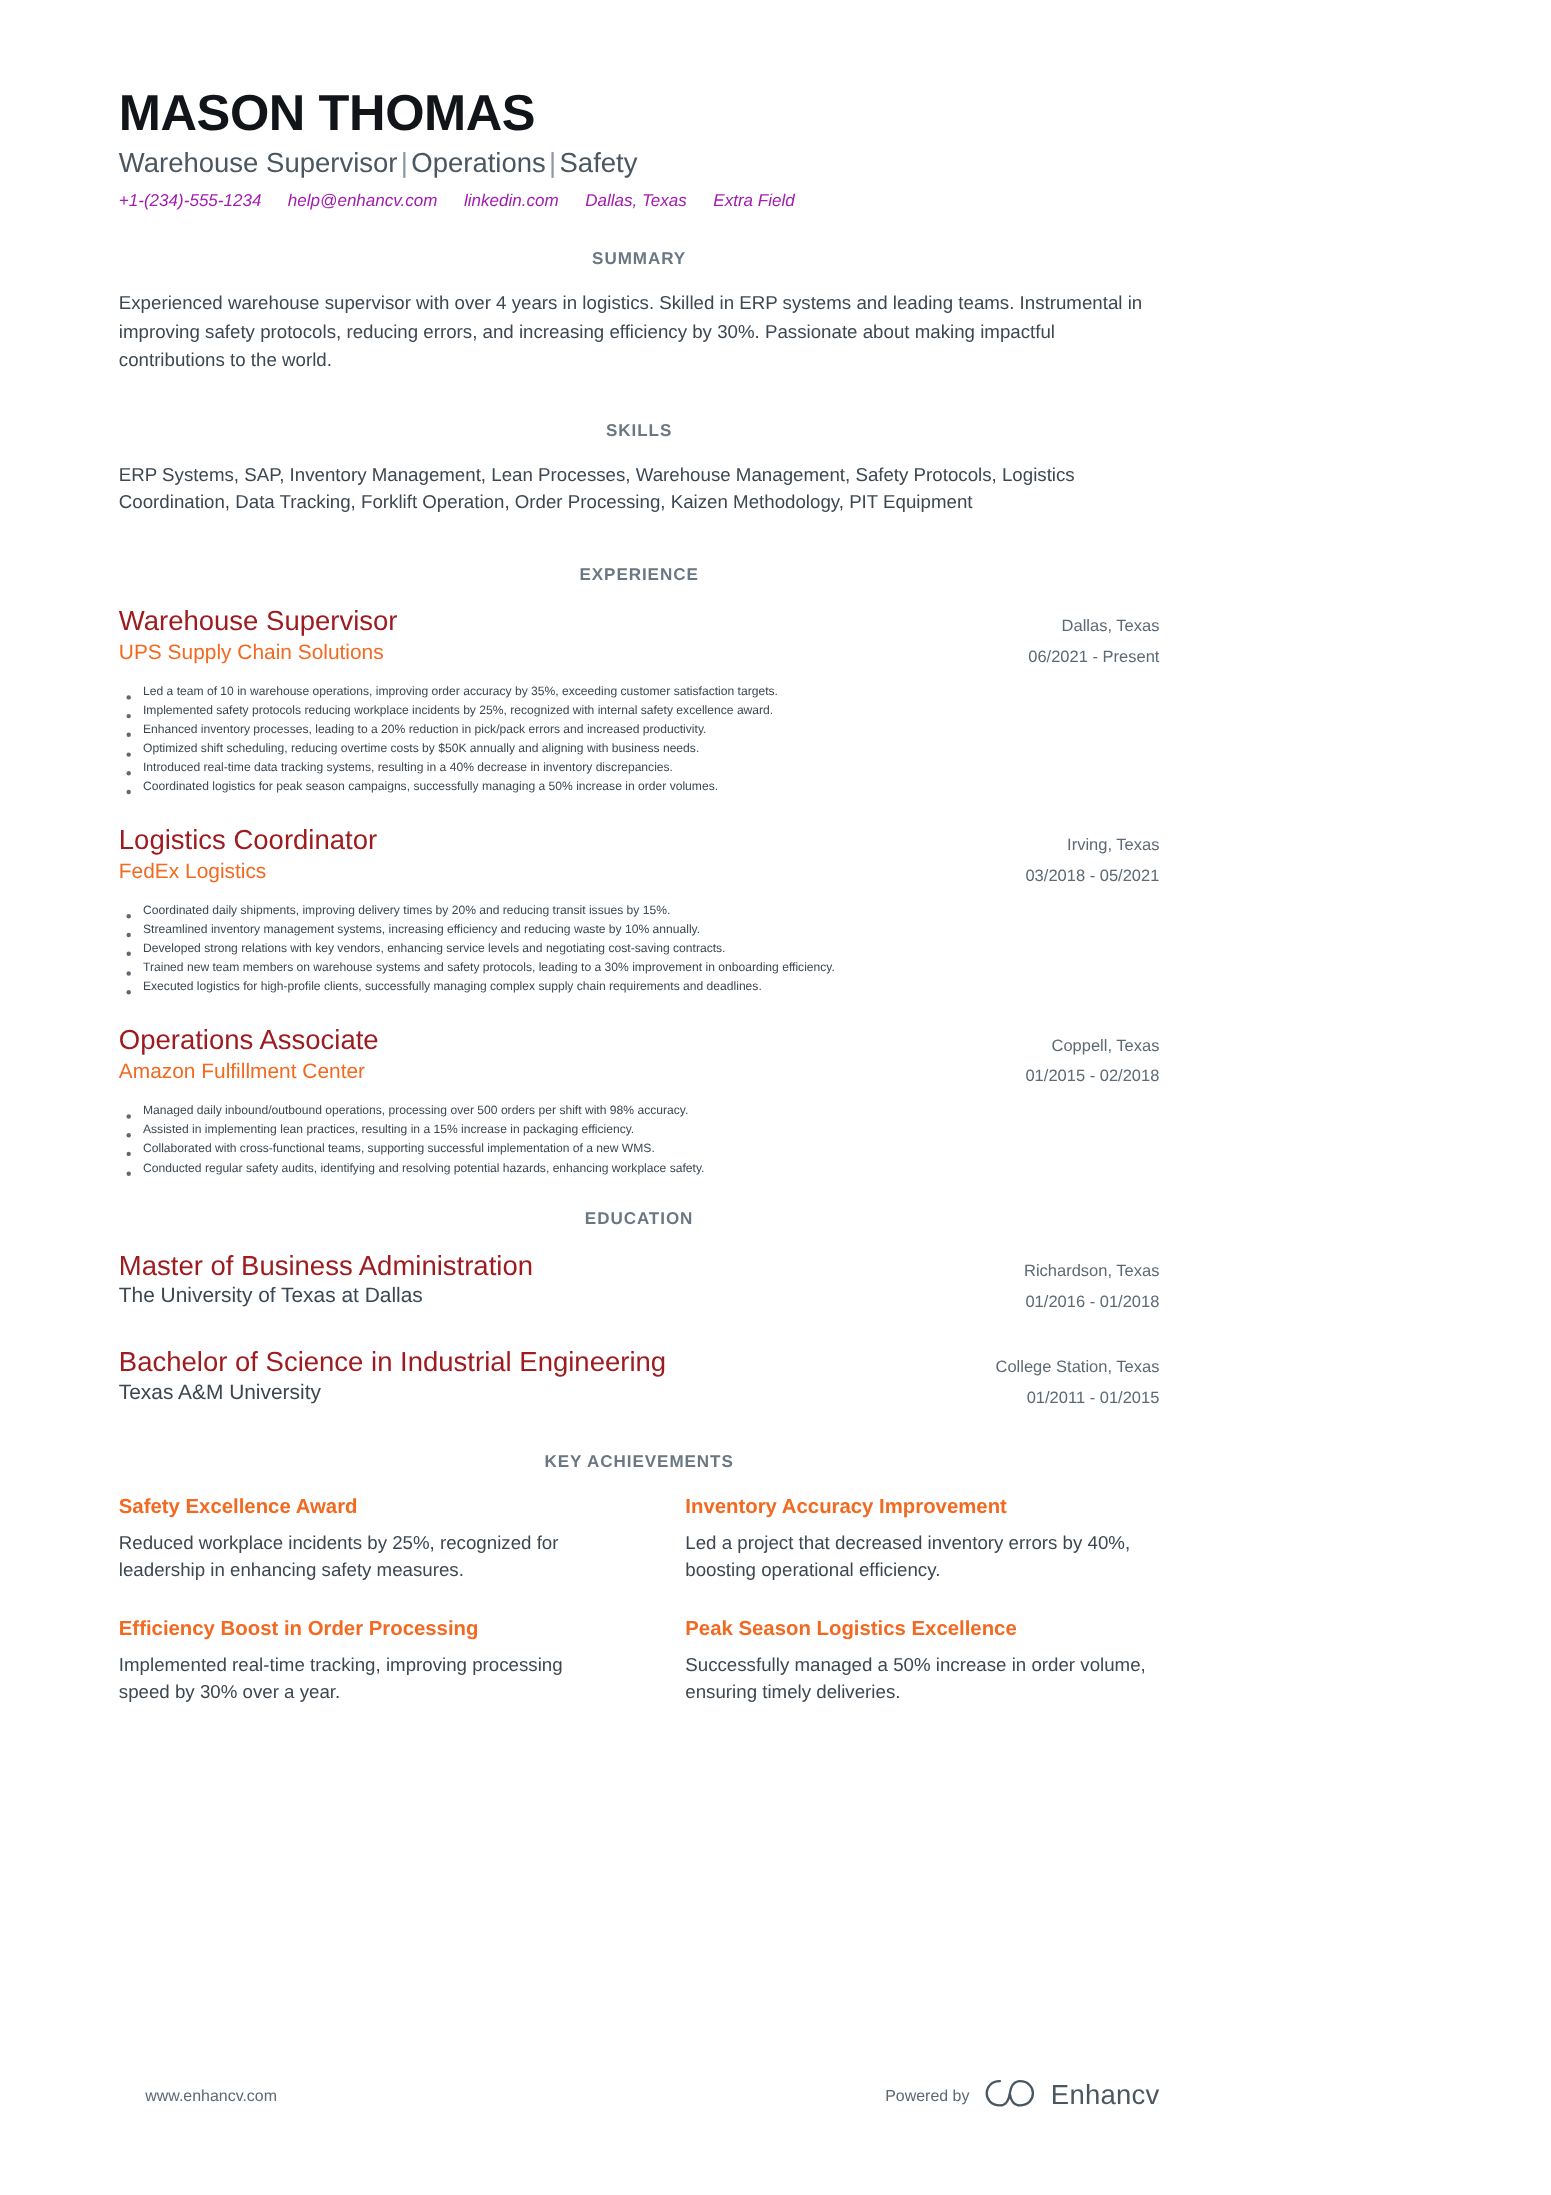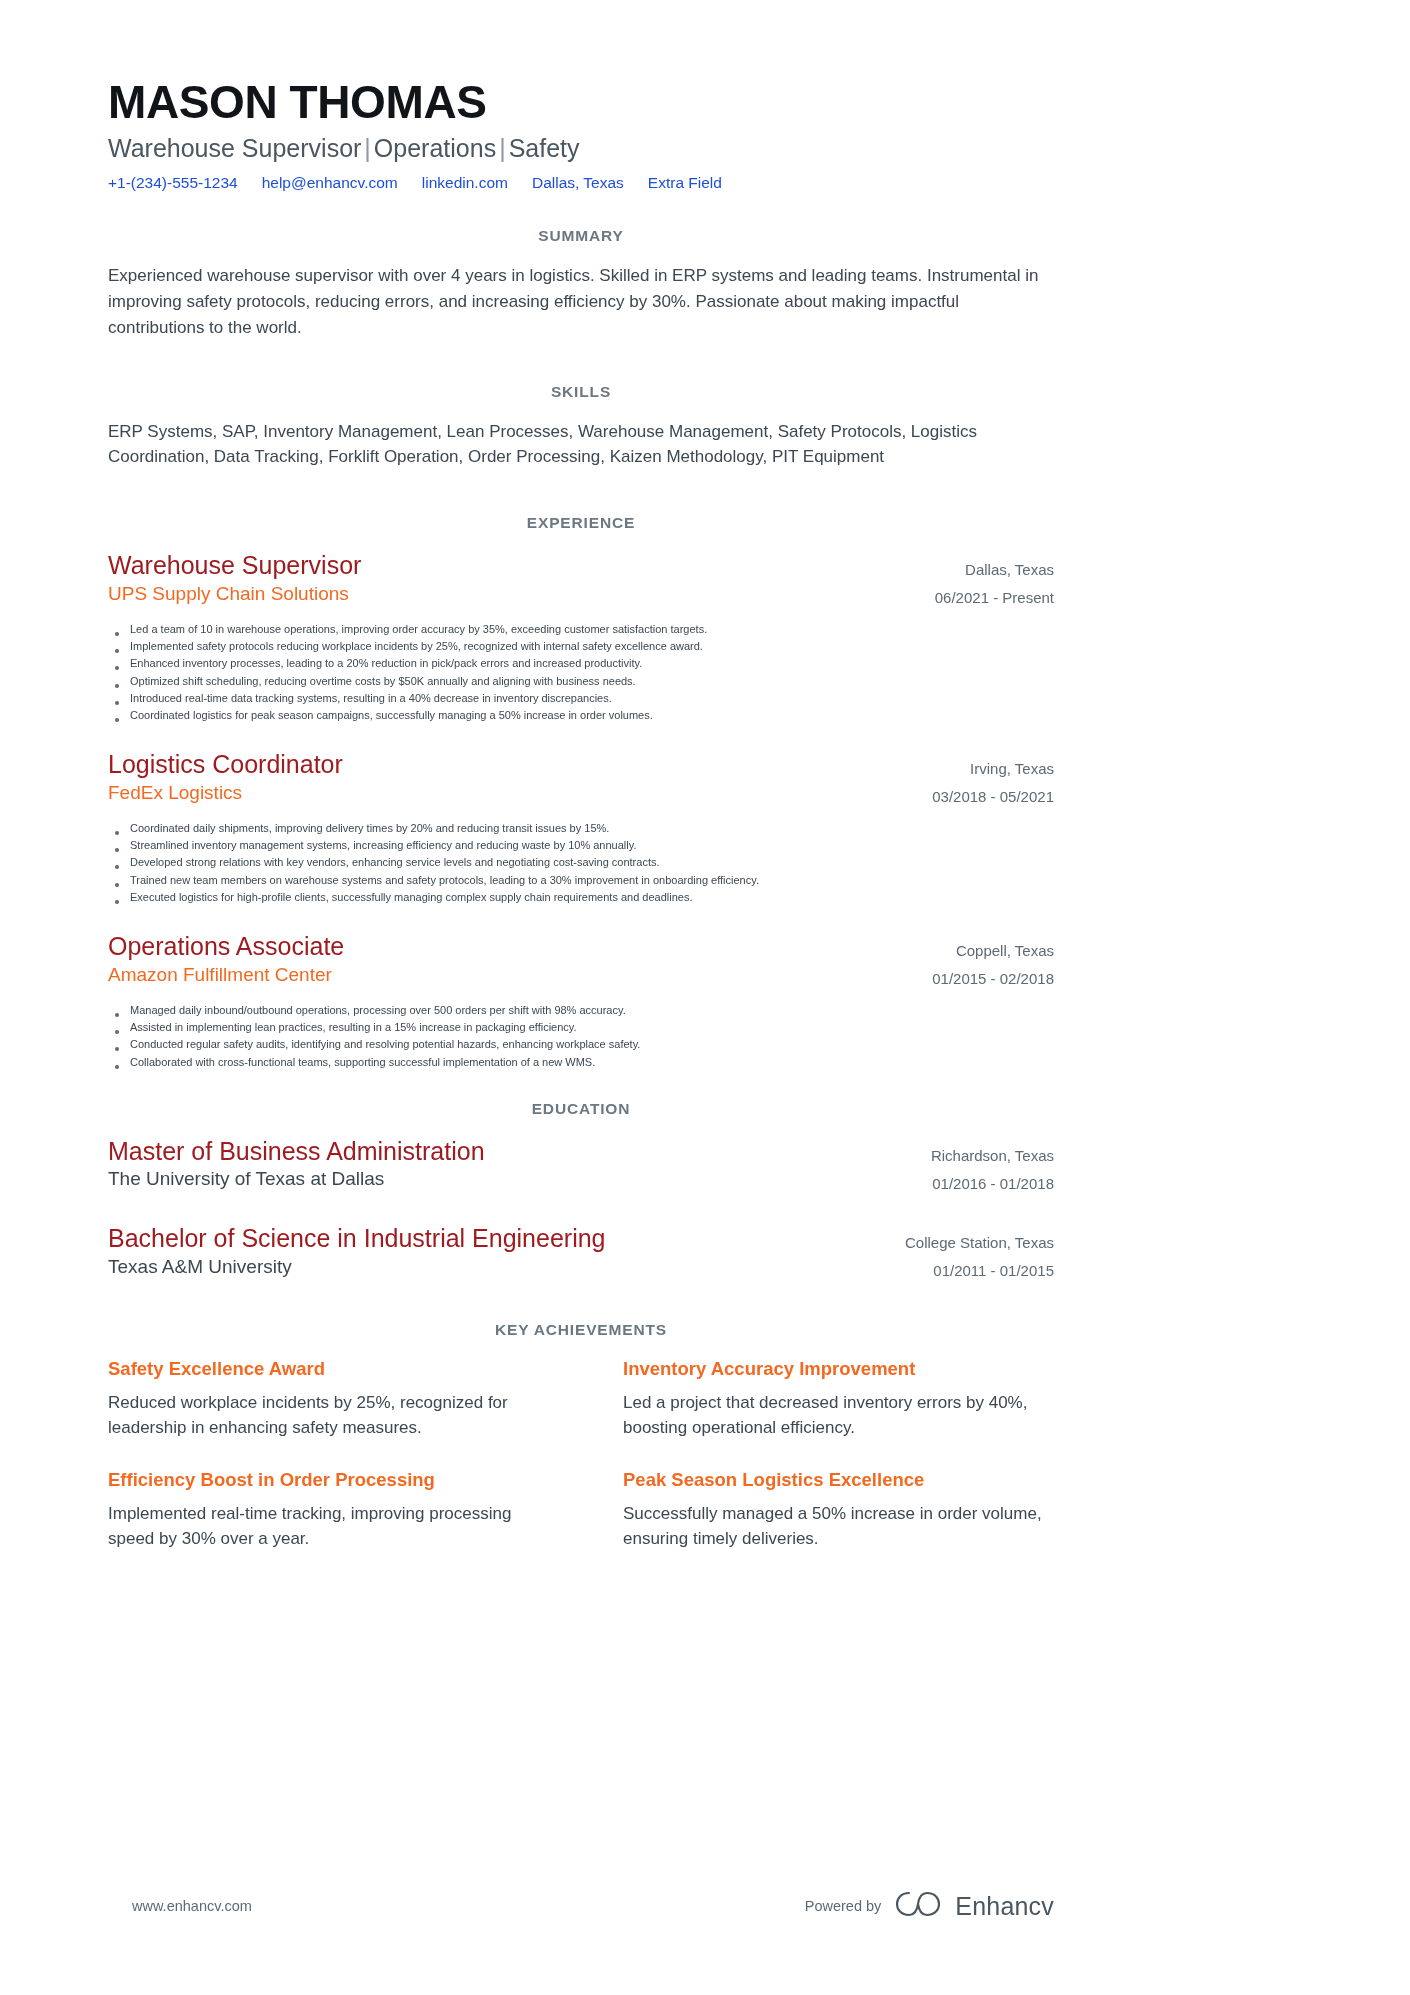--- a/index.html
+++ b/index.html
@@ -45,23 +45,24 @@
 
   .contact-row {
     display: flex;
     flex-wrap: wrap;
     align-items: baseline;
     gap: 0 24px;
     margin-bottom: 34px;
   }
   .contact-item {
     font-size: 15.5px;
-    color: #1d4ed8;
+    color: #a21caf;
     line-height: 1.3;
     white-space: nowrap;
+    font-style: italic;
   }
 
   
   .section { margin-bottom: 0; }
 
   .section-title {
     font-size: 15.5px;
     font-weight: 700;
     letter-spacing: 0.85px;
     color: #6b7783;
@@ -275,22 +276,22 @@
               <div class="entry-org">Amazon Fulfillment Center</div>
             </div>
             <div class="entry-right">
               <div class="entry-loc">Coppell, Texas</div>
               <div class="entry-date">01/2015 - 02/2018</div>
             </div>
           </div>
           <ul class="bullets">
             <li>Managed daily inbound/outbound operations, processing over 500 orders per shift with 98% accuracy.</li>
             <li>Assisted in implementing lean practices, resulting in a 15% increase in packaging efficiency.</li>
+            <li>Collaborated with cross-functional teams, supporting successful implementation of a new WMS.</li>
             <li>Conducted regular safety audits, identifying and resolving potential hazards, enhancing workplace safety.</li>
-            <li>Collaborated with cross-functional teams, supporting successful implementation of a new WMS.</li>
           </ul>
         </div>
       </div>
   </section>
 
   <section class="section sp-edu">
     <div class="section-title">EDUCATION</div>
     <div id="education-entries">
         <div class="entry">
           <div class="entry-head">

